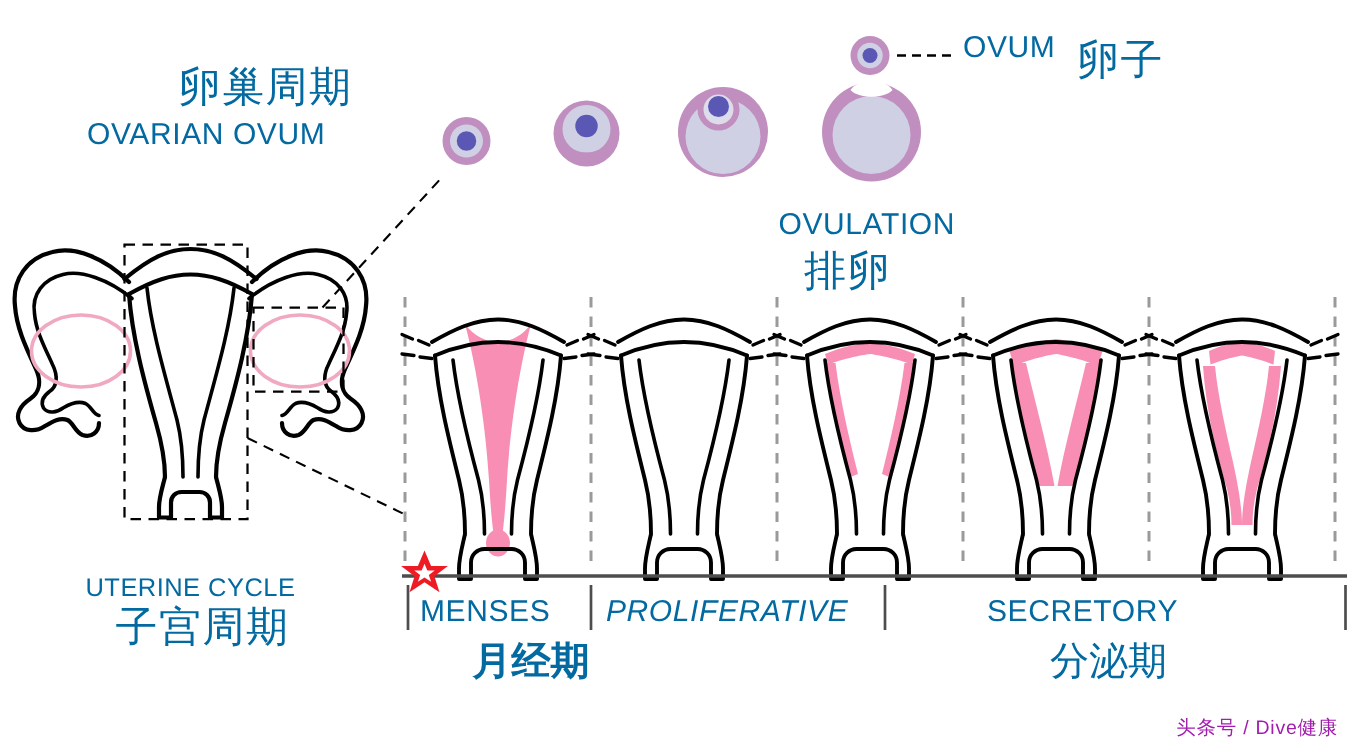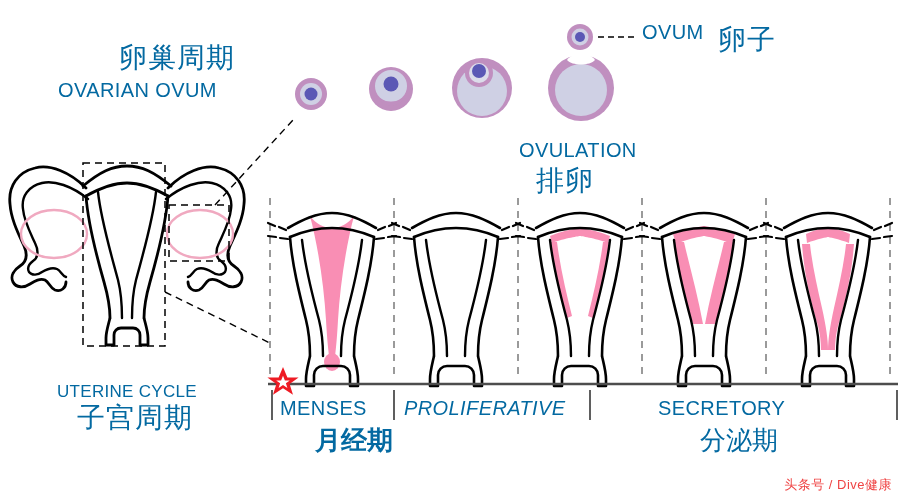--- a/index.html
+++ b/index.html
@@ -14,21 +14,21 @@
   .abs{position:absolute;}
   .lbl{color:#0369a1;white-space:nowrap;line-height:1;}
   .cn-big{font-size:28px;letter-spacing:1px;}
   .en{font-size:20px;letter-spacing:0.4px;}
   .en-sm{font-size:17px;letter-spacing:0.3px;}
   .cn-mid{font-size:26px;}
   .cn-bold{font-weight:bold;margin-left:32px;}
   svg{display:block;overflow:visible;}
   .wm{
     position:absolute;right:8px;bottom:6px;
-    font-size:13px;color:#ef4444;white-space:nowrap;
+    font-size:13px;color:#a21caf;white-space:nowrap;
     letter-spacing:0.5px;
   }
 </style>
 </head>
 <body>
 
 <div id="stage">
 
   <div class="abs lbl cn-big" style="left:80px;top:44px;margin-left:39px;">卵巢周期</div>
   <div class="abs lbl en" style="left:58px;top:80px;">OVARIAN OVUM</div>

